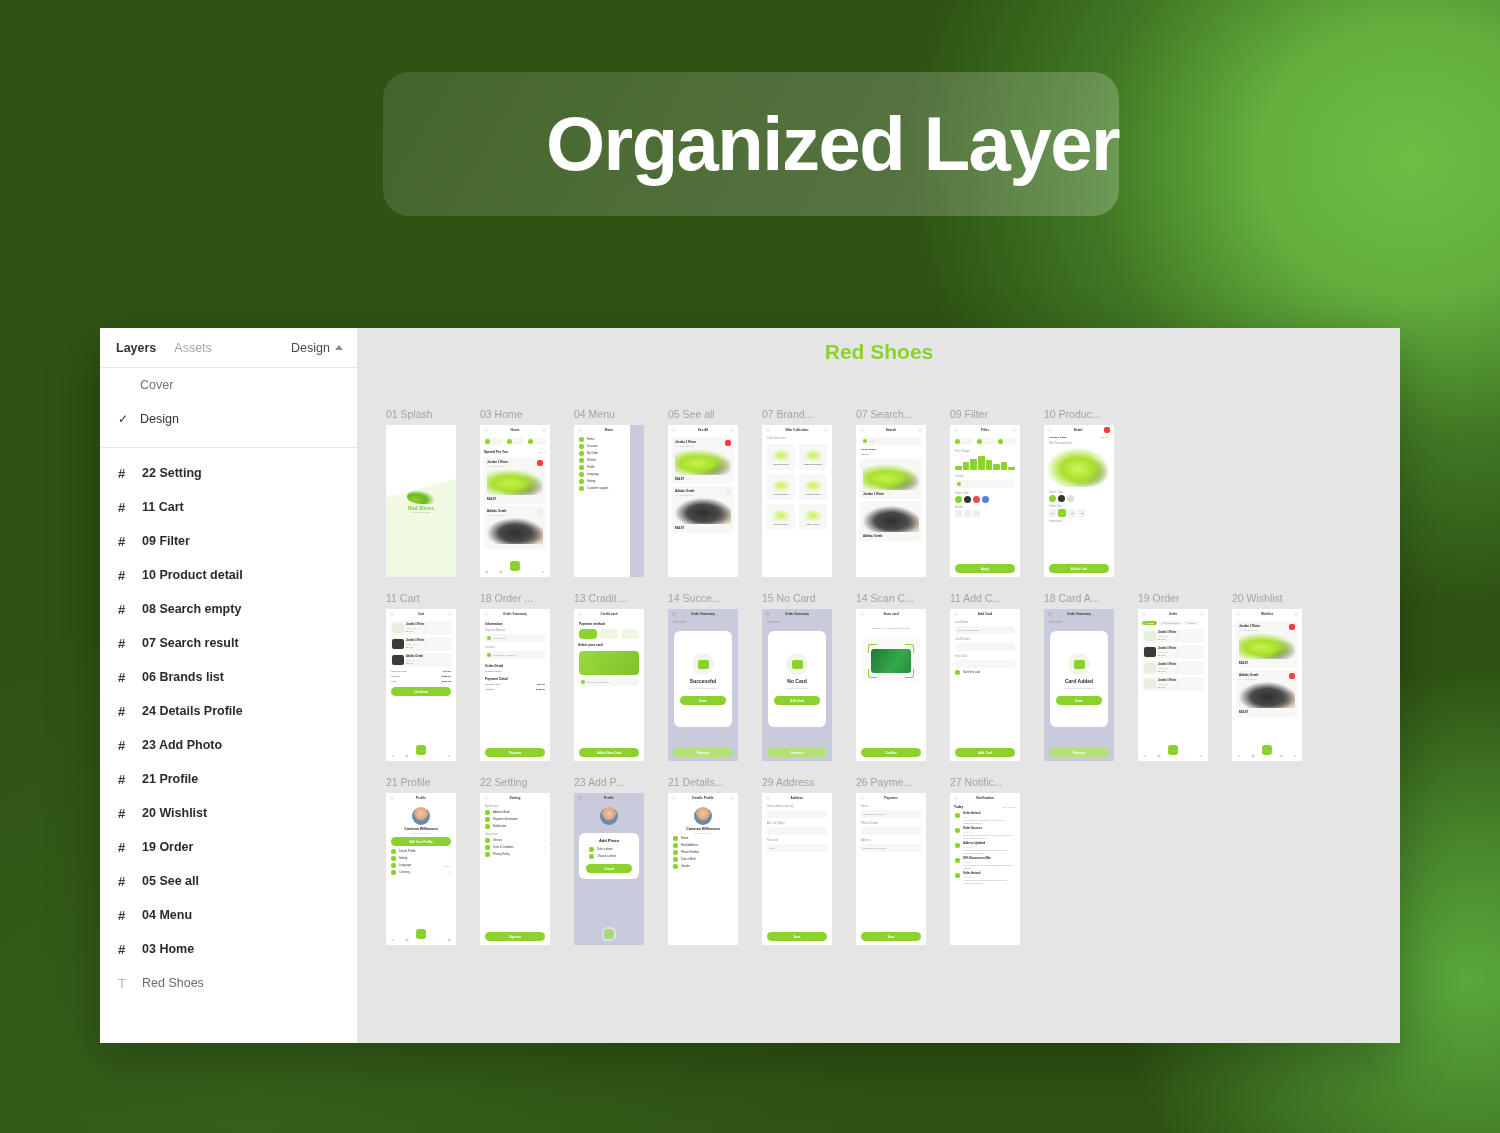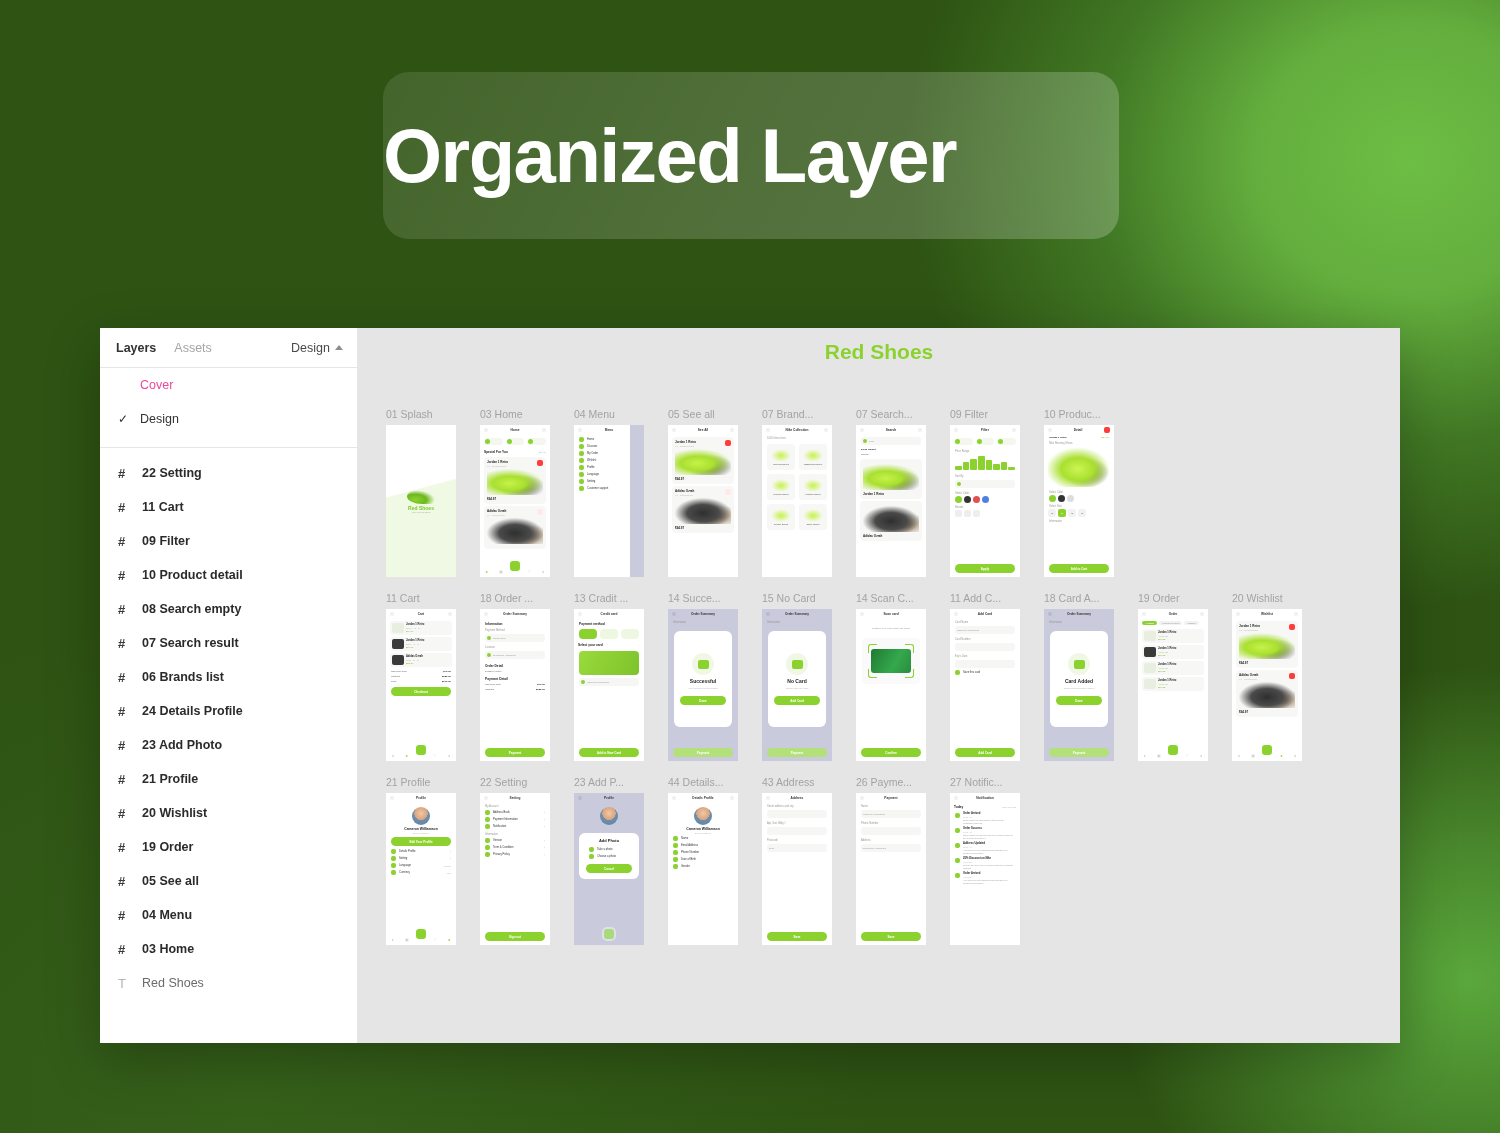--- a/index.html
+++ b/index.html
@@ -14,24 +14,24 @@
       radial-gradient(ellipse 520px 460px at 1470px 980px, #5aa83c 0%, rgba(90,168,60,0.6) 30%, rgba(46,83,19,0) 68%),
       radial-gradient(ellipse 900px 700px at 250px 1100px, #35601a 0%, rgba(46,83,19,0) 70%),
       #2e5313;
     position: relative;
   }
 
   
   .title-pill {
     position: absolute;
     left: 383px; top: 72px;
-    width: 736px; height: 167px;
+    width: 736px; height: 144px;
     border-radius: 26px;
     background: linear-gradient(120deg, rgba(255,255,255,0.10) 0%, rgba(255,255,255,0.16) 45%, rgba(255,255,255,0.22) 100%);
-    display: flex; align-items: center; justify-content: flex-start;
+    display: flex; align-items: center; justify-content: flex-end;
   }
   .title-pill h1 {
     color: #ffffff;
     font-size: 76px;
     font-weight: bold;
     letter-spacing: -1.5px;
     line-height: 1;
   }
 
   
@@ -89,21 +89,21 @@
   .plus-ico::before { left: 6px; top: 0; width: 2px; height: 14px; }
   .plus-ico::after  { top: 6px; left: 0; height: 2px; width: 14px; }
 
   .page-row {
     height: 34px;
     display: flex; align-items: center;
     padding-left: 18px;
     font-size: 12.5px;
   }
   .page-row .chk { width: 22px; font-size: 12px; color: #333; }
-  .page-row .nm { color: #ec4899; }
+  .page-row .nm { color: #737373; }
   .page-row.sel .nm { color: #333; }
 
   .pages-sep { height: 1px; background: #e6e6e6; margin: 11px 0 0 0; }
 
   .layers-list { flex: 1; overflow: hidden; padding-top: 8px; }
   .layer-row {
     height: 34px;
     display: flex; align-items: center;
     padding-left: 18px;
     font-size: 12.5px;
@@ -1163,21 +1163,21 @@
               <span>▣</span>
               <span style="opacity:0">●</span>
               <span>♡</span>
               <span>●</span>
               <i class="fab" style="background:#a8d97a;border-color:#dfe0ea"></i>
             </div>
           </div>
         </div>
 
         <div class="frame">
-          <div class="frame-label">44 Details...</div>
+          <div class="frame-label">21 Details...</div>
           <div class="screen">
             <div class="mbar">
               <span class="mdot"></span>
               <span class="mt">Details Profile</span>
               <span class="mdot"></span>
             </div>
             <div class="mavatar"></div>
             <div class="mname">Cameron Williamson</div>
             <div class="mrole">Senior Designer</div>
             <div class="mlist-item">
@@ -1197,21 +1197,21 @@
                 <span>Date of Birth</span>
               </div>
             <div class="mlist-item">
                 <i class="bx"></i>
                 <span>Gender</span>
               </div>
           </div>
         </div>
 
         <div class="frame">
-          <div class="frame-label">43 Address</div>
+          <div class="frame-label">29 Address</div>
           <div class="screen">
             <div class="mbar">
               <span class="mdot"></span>
               <span class="mt">Address</span>
               <span class="mdot" style="opacity:0"></span>
             </div>
             <div class="mlabel">Street address and city</div>
             <div class="mfield"></div>
             <div class="mlabel">Apt, Suit, Bldg #</div>
             <div class="mfield"></div>

